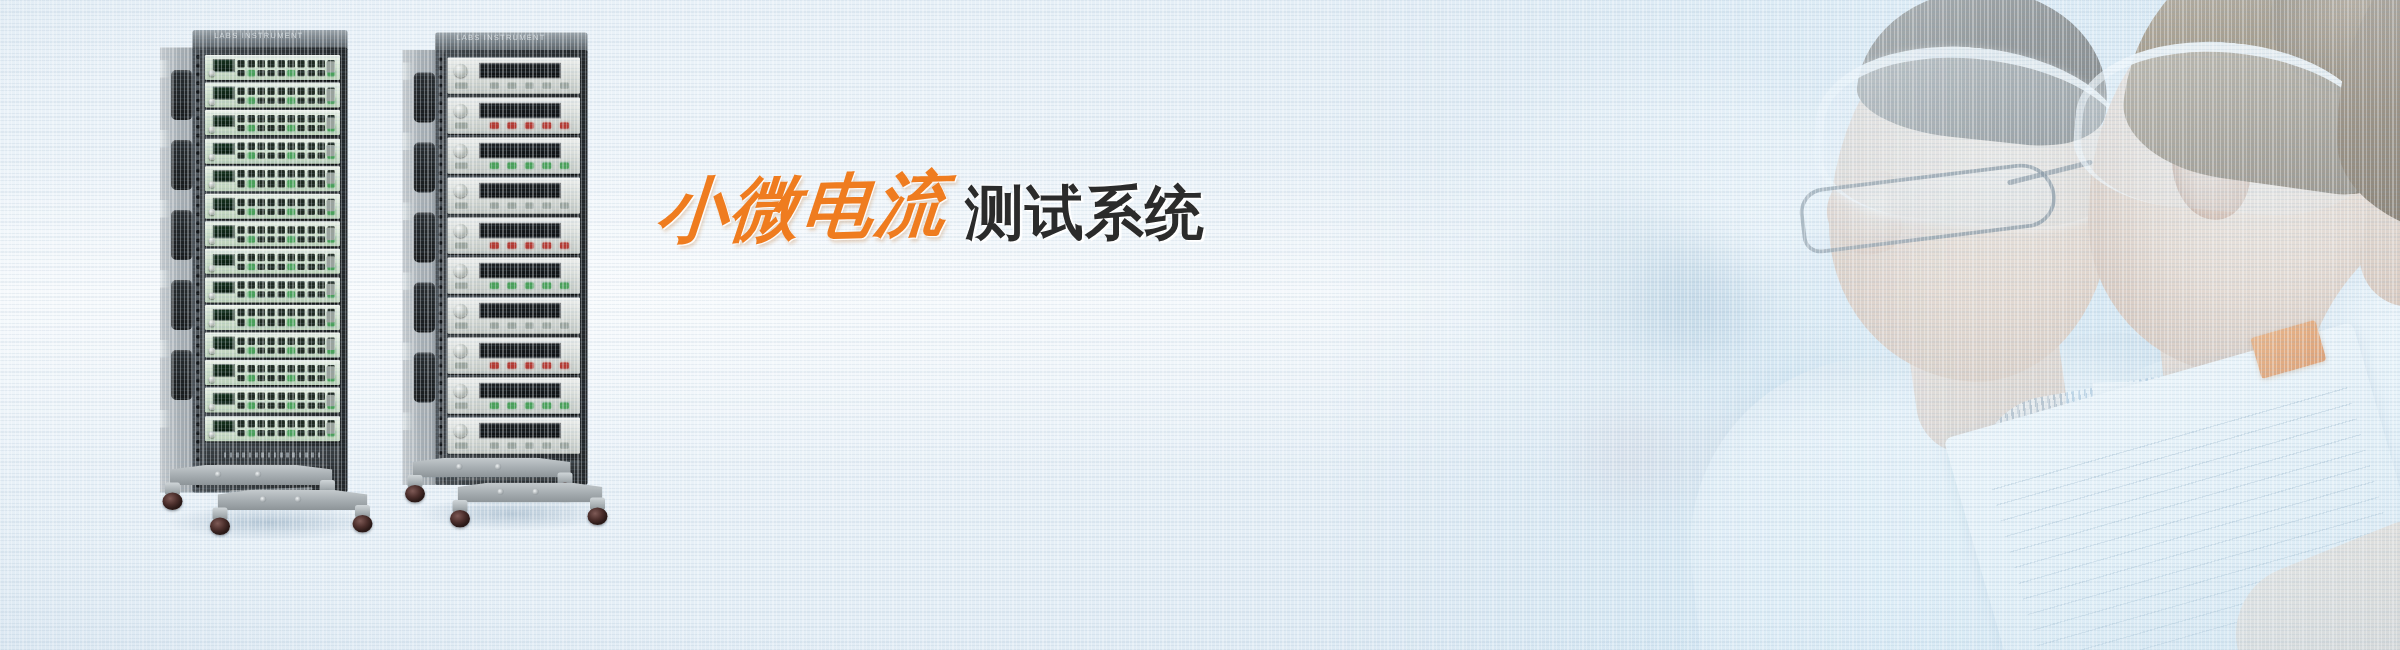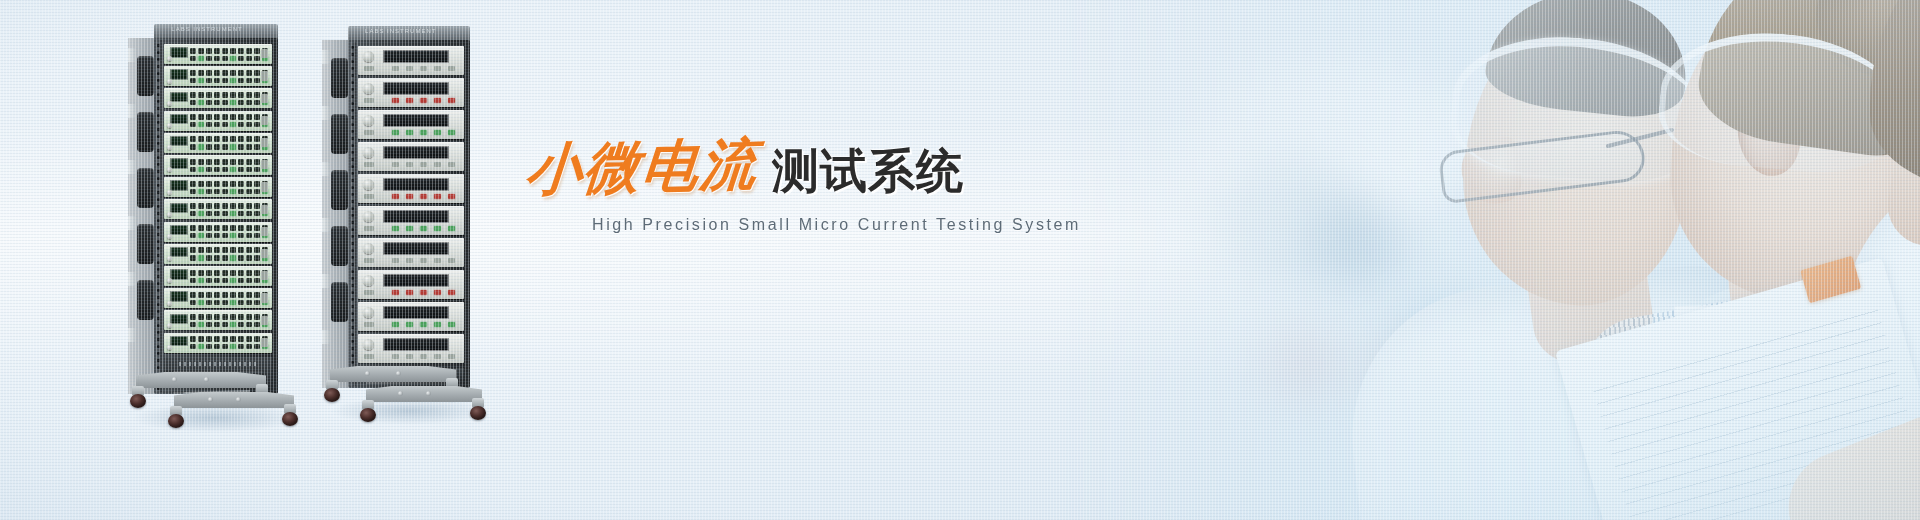--- a/index.html
+++ b/index.html
@@ -1087,21 +1087,20 @@
   </div>
 
   <div class="bg-grid"></div>
   <div class="bg-vignette"></div>
 
   <div class="copy">
     <div class="headline">
       <span class="h-accent">小微电流</span>
       <span class="h-dark2">测试系统</span>
     </div>
-    <div class="subtitle">High Precision Small Micro Current Testing System</div>
   </div>
 
 <div class="base" style="left:136px; top:372px; width:130px; height:16px;
      clip-path:polygon(0 22%, 22% 0, 78% 0, 100% 22%, 100% 100%, 0 100%);">
       <div class="base-bolt" style="left:36.400000000000006px; top:5px;"></div>
       <div class="base-bolt" style="left:67.60000000000001px; top:5px;"></div>
     </div>
     <div class="caster" style="left:130px; top:386px;">
       <div class="caster-yoke" style=""></div>
       <div class="caster-wheel" style=""></div>

